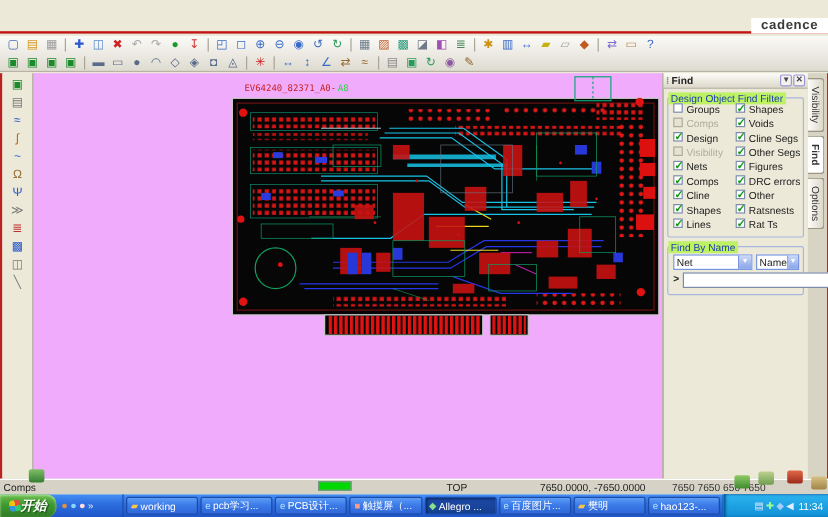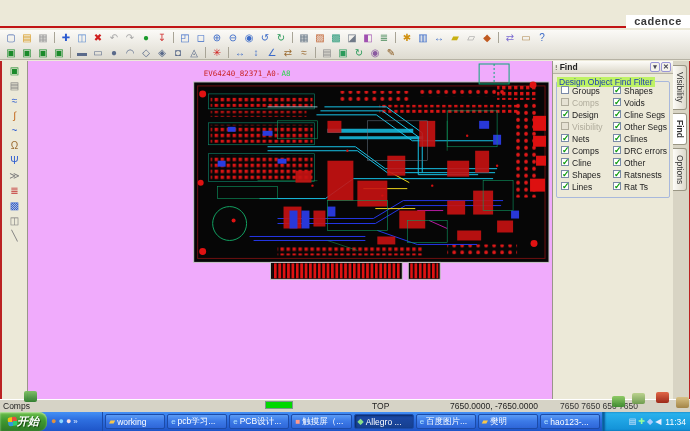--- a/index.html
+++ b/index.html
@@ -573,21 +573,21 @@
                 <span>Cline Segs</span>
               </label>
 
               <label class="chk checked">
                 <span class="box"></span>
                 <span>Other Segs</span>
               </label>
 
               <label class="chk checked">
                 <span class="box"></span>
-                <span>Clines</span>
+                <span>Figures</span>
               </label>
 
               <label class="chk checked">
                 <span class="box"></span>
                 <span>DRC errors</span>
               </label>
 
               <label class="chk checked">
                 <span class="box"></span>
                 <span>Other</span>
@@ -599,20 +599,38 @@
               </label>
 
               <label class="chk checked">
                 <span class="box"></span>
                 <span>Rat Ts</span>
               </label>
             </div>
         </div>
       </div>
 
+      <div class="group fbn">
+        <span class="gtitle">Find By Name</span>
+        <div class="rowc">
+          <div class="combo">
+            <span class="cval">Net</span>
+            <span class="arrow">▼</span>
+          </div>
+          <div class="combo small">
+            <span class="cval">Name</span>
+            <span class="arrow">▼</span>
+          </div>
+        </div>
+        <div class="rowc">
+          <span class="prompt">&gt;</span>
+          <input class="nameinput" value="" style="">
+
+        </div>
+      </div>
     </div>
 
     <div class="tabstrip">
 
     <span class="vtab"><span>Visibility</span></span>
         <span class="vtab active"><span>Find</span></span>
         <span class="vtab"><span>Options</span></span>
       </div>
   </div>
 

